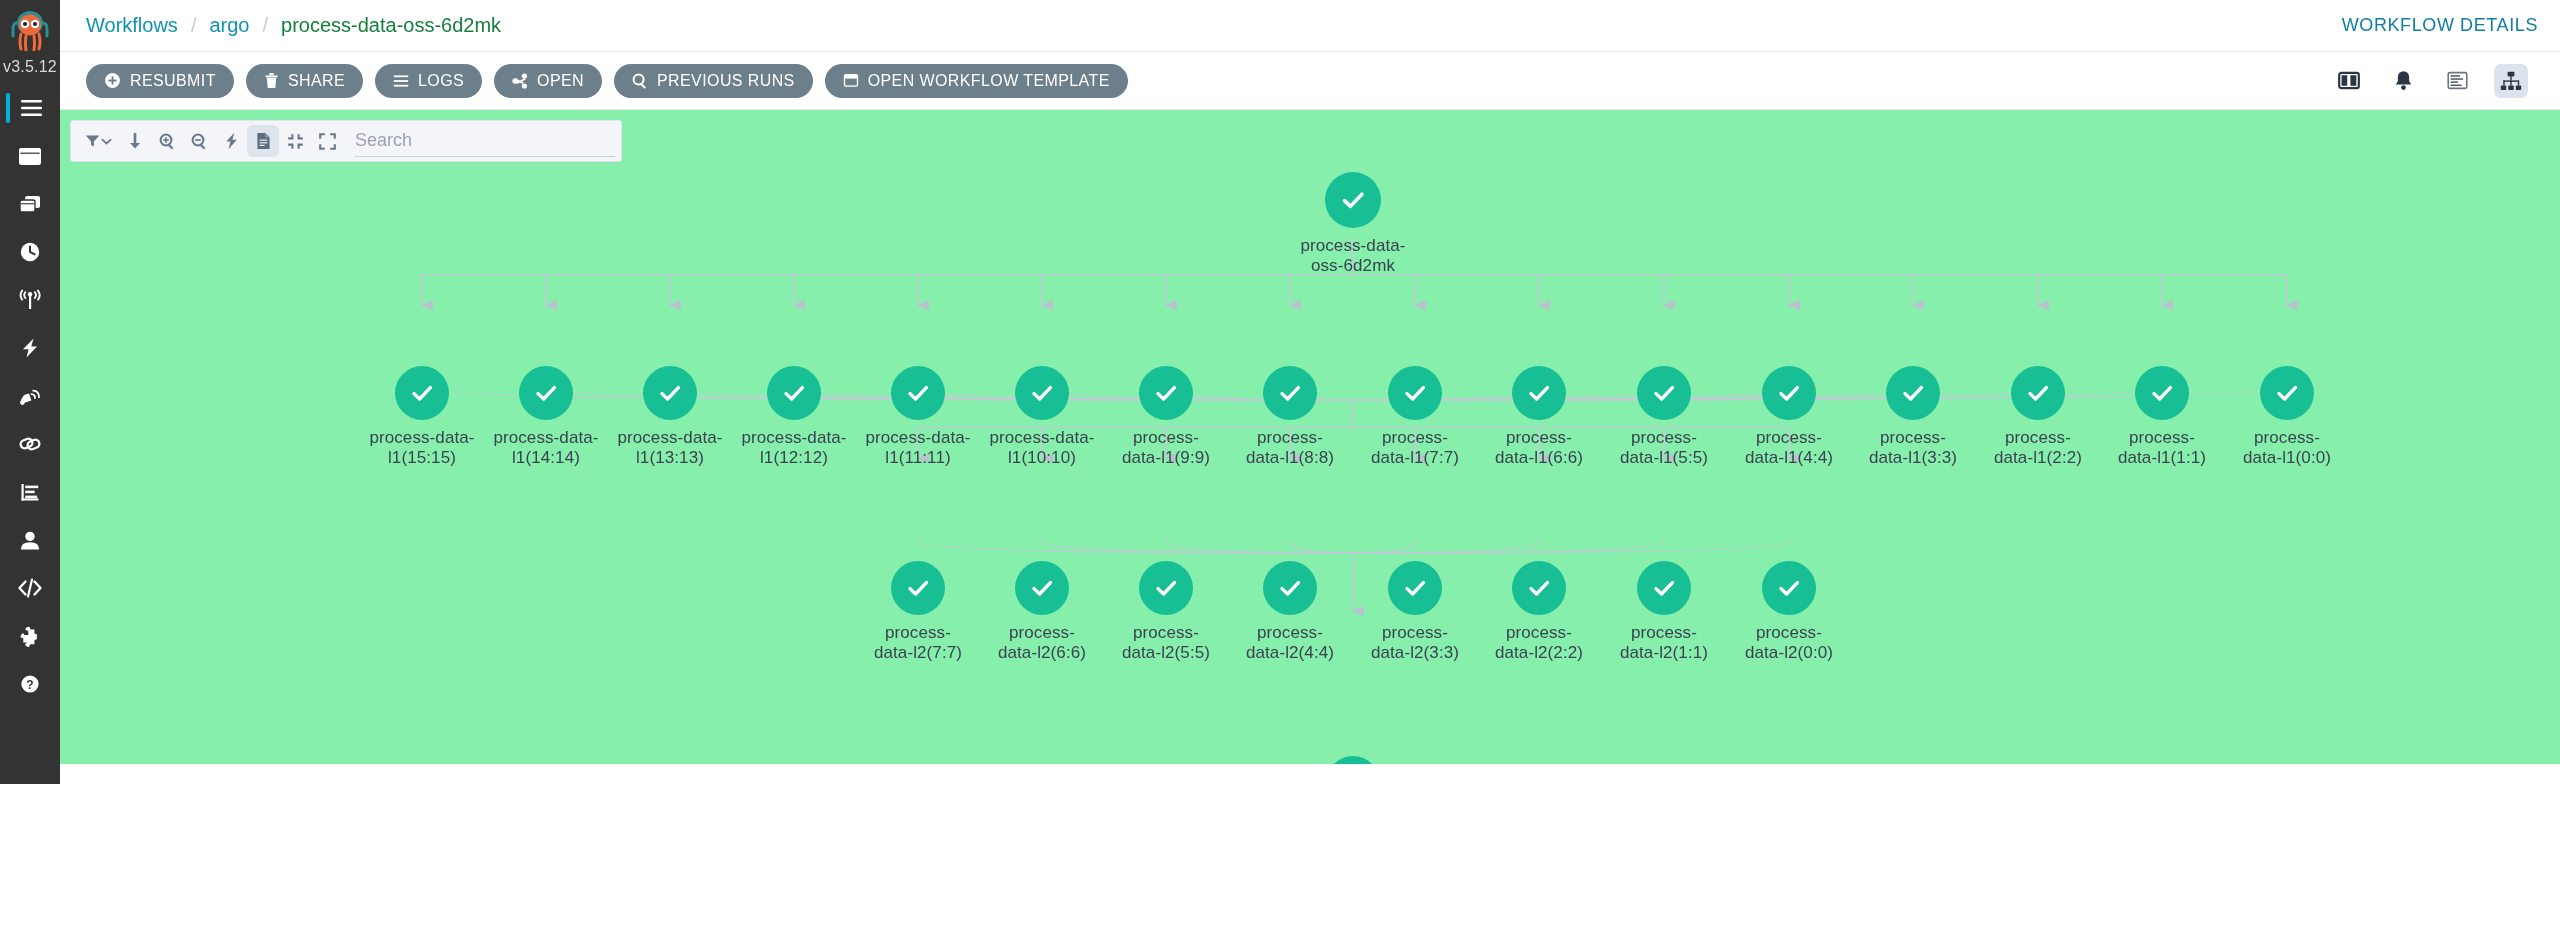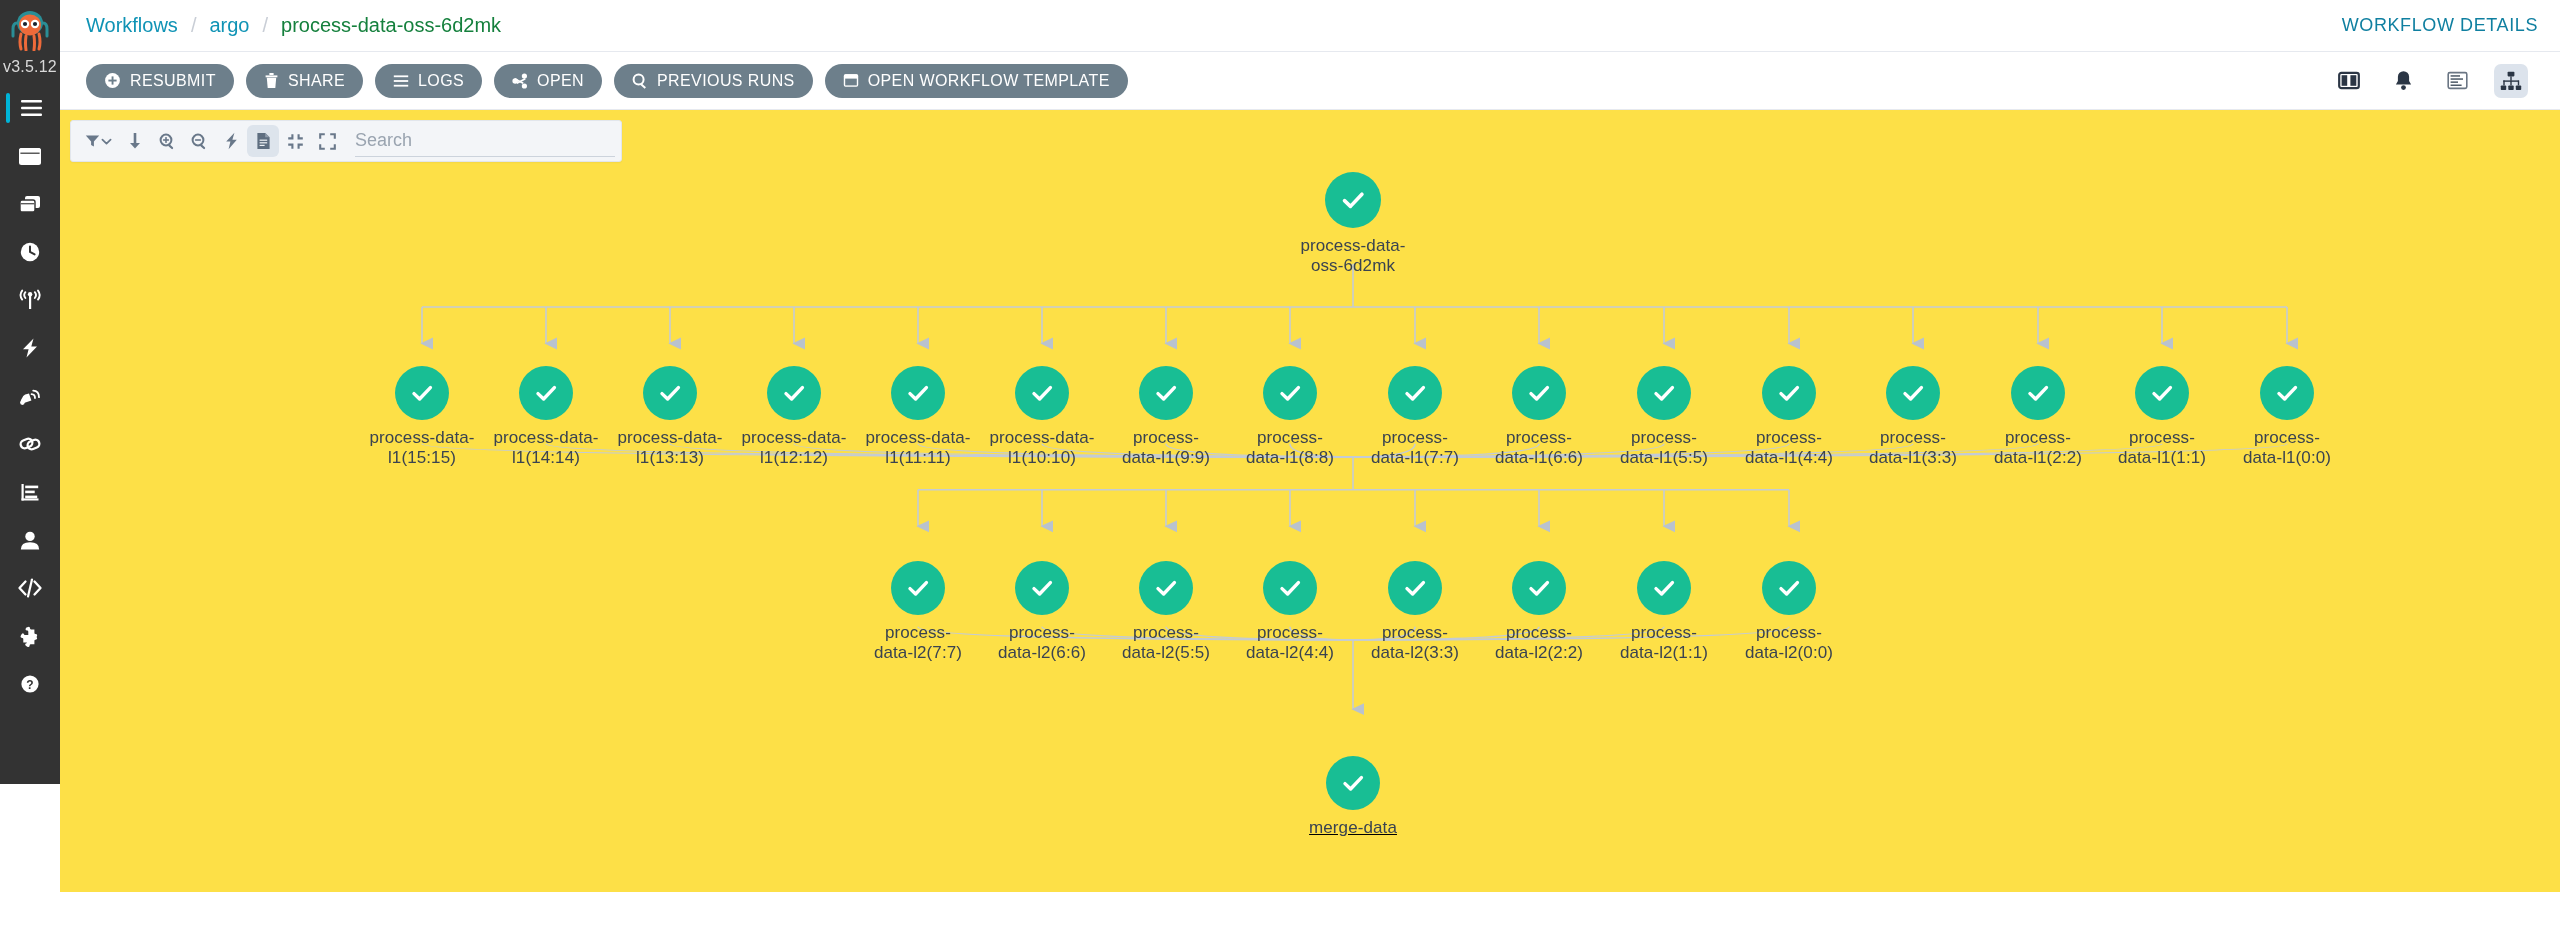--- a/index.html
+++ b/index.html
@@ -34,21 +34,21 @@
     position: relative; cursor: pointer;
   }
   .nav-item svg { display: block; }
   .nav-item.active::before {
     content: ""; position: absolute; left: 6px; top: 9px;
     width: 4px; height: 30px; background: #18BE94; border-radius: 2px;
   }
   .nav-item.active::before { background: #00b4d8; }
 
   
-  .main { flex: 1 1 auto; display: flex; flex-direction: column; height: 892px; background:#fff; min-width:0;}
+  .main { flex: 1 1 auto; display: flex; flex-direction: column; height: 764px; background:#fff; min-width:0;}
 
   
   .topbar {
     height: 52px; flex: 0 0 52px;
     display: flex; align-items: center;
     padding: 0 22px 0 26px;
     border-bottom: 1px solid #e6e9ef;
     background: #ffffff;
   }
   .crumbs { display: flex; align-items: center; gap: 0px; font-size: 20px; }
@@ -86,21 +86,21 @@
   .icon-btn {
     width: 34px; height: 34px; border-radius: 7px;
     display: flex; align-items: center; justify-content: center;
     cursor: pointer; color: #3b4754; background: transparent;
   }
   .icon-btn.active { background: #dce3ec; }
 
   
   .canvas {
     position: relative; flex: 1 1 auto;
-    background: #fde047;
+    background: #86efac;
     overflow: hidden;
   }
 
   
   .graph-toolbar {
     position: absolute; left: 10px; top: 10px;
     height: 42px;
     background: #f3f5f8;
     border: 1px solid #e2e6ec;
     border-radius: 3px;

